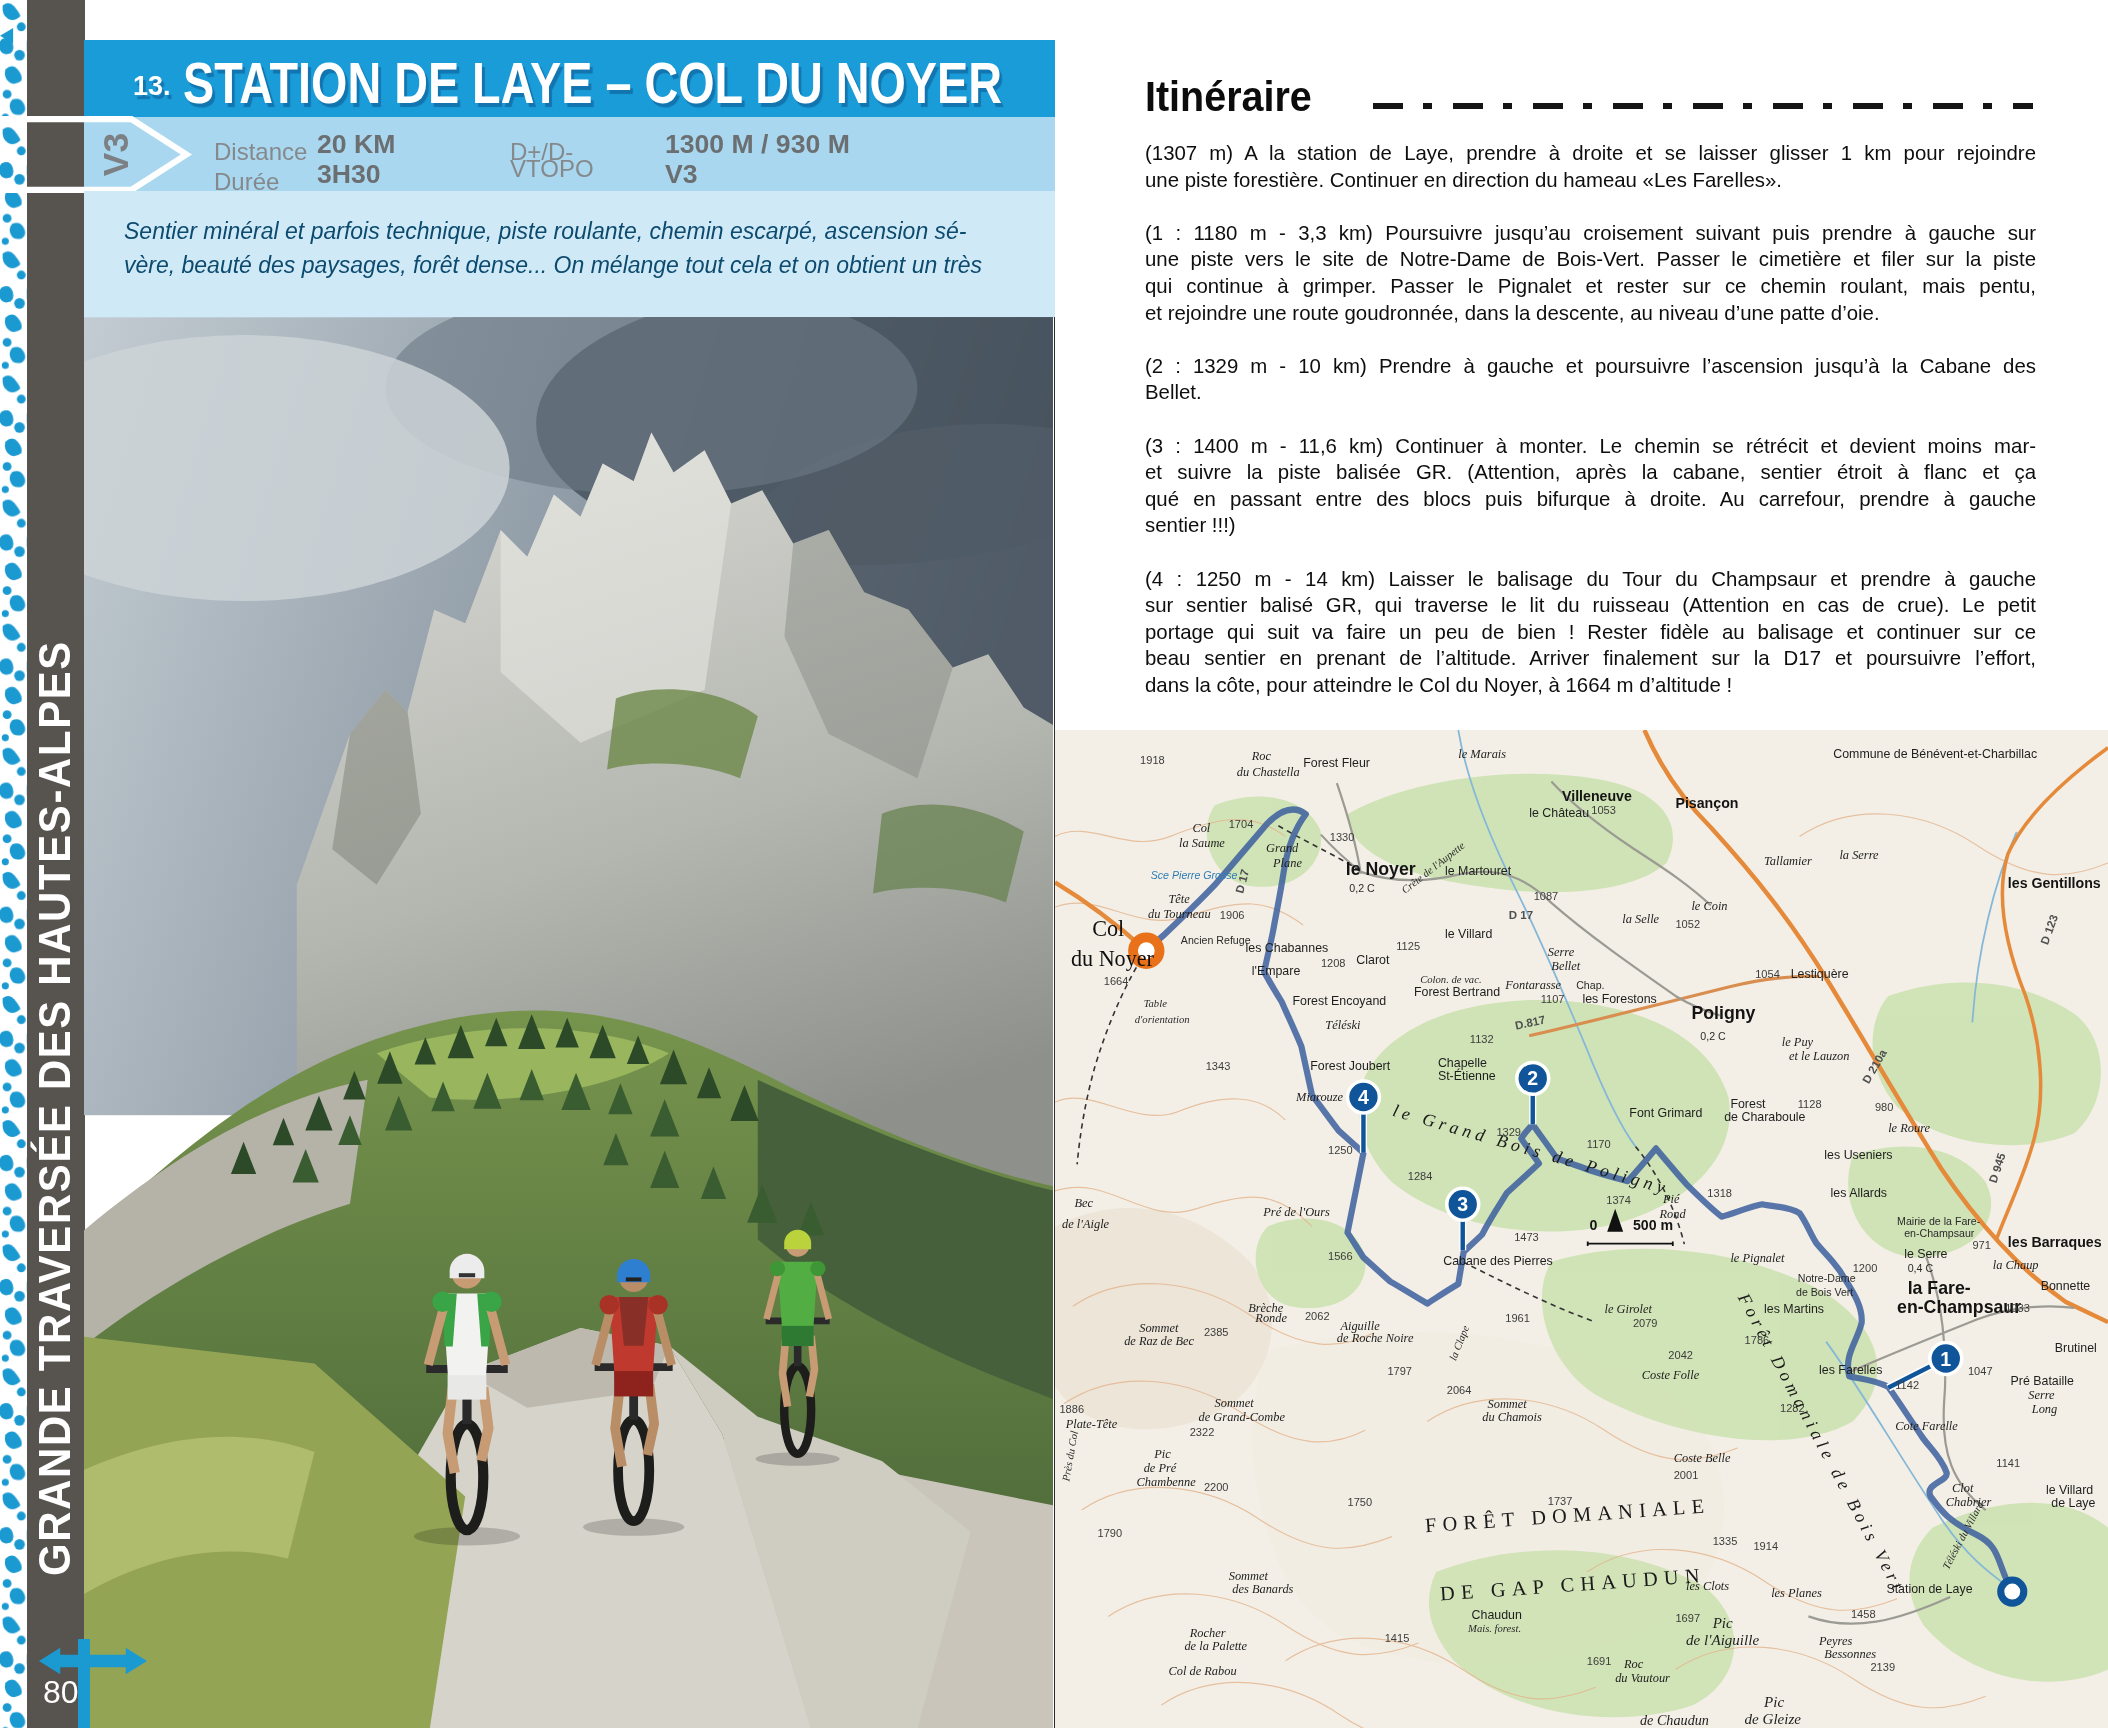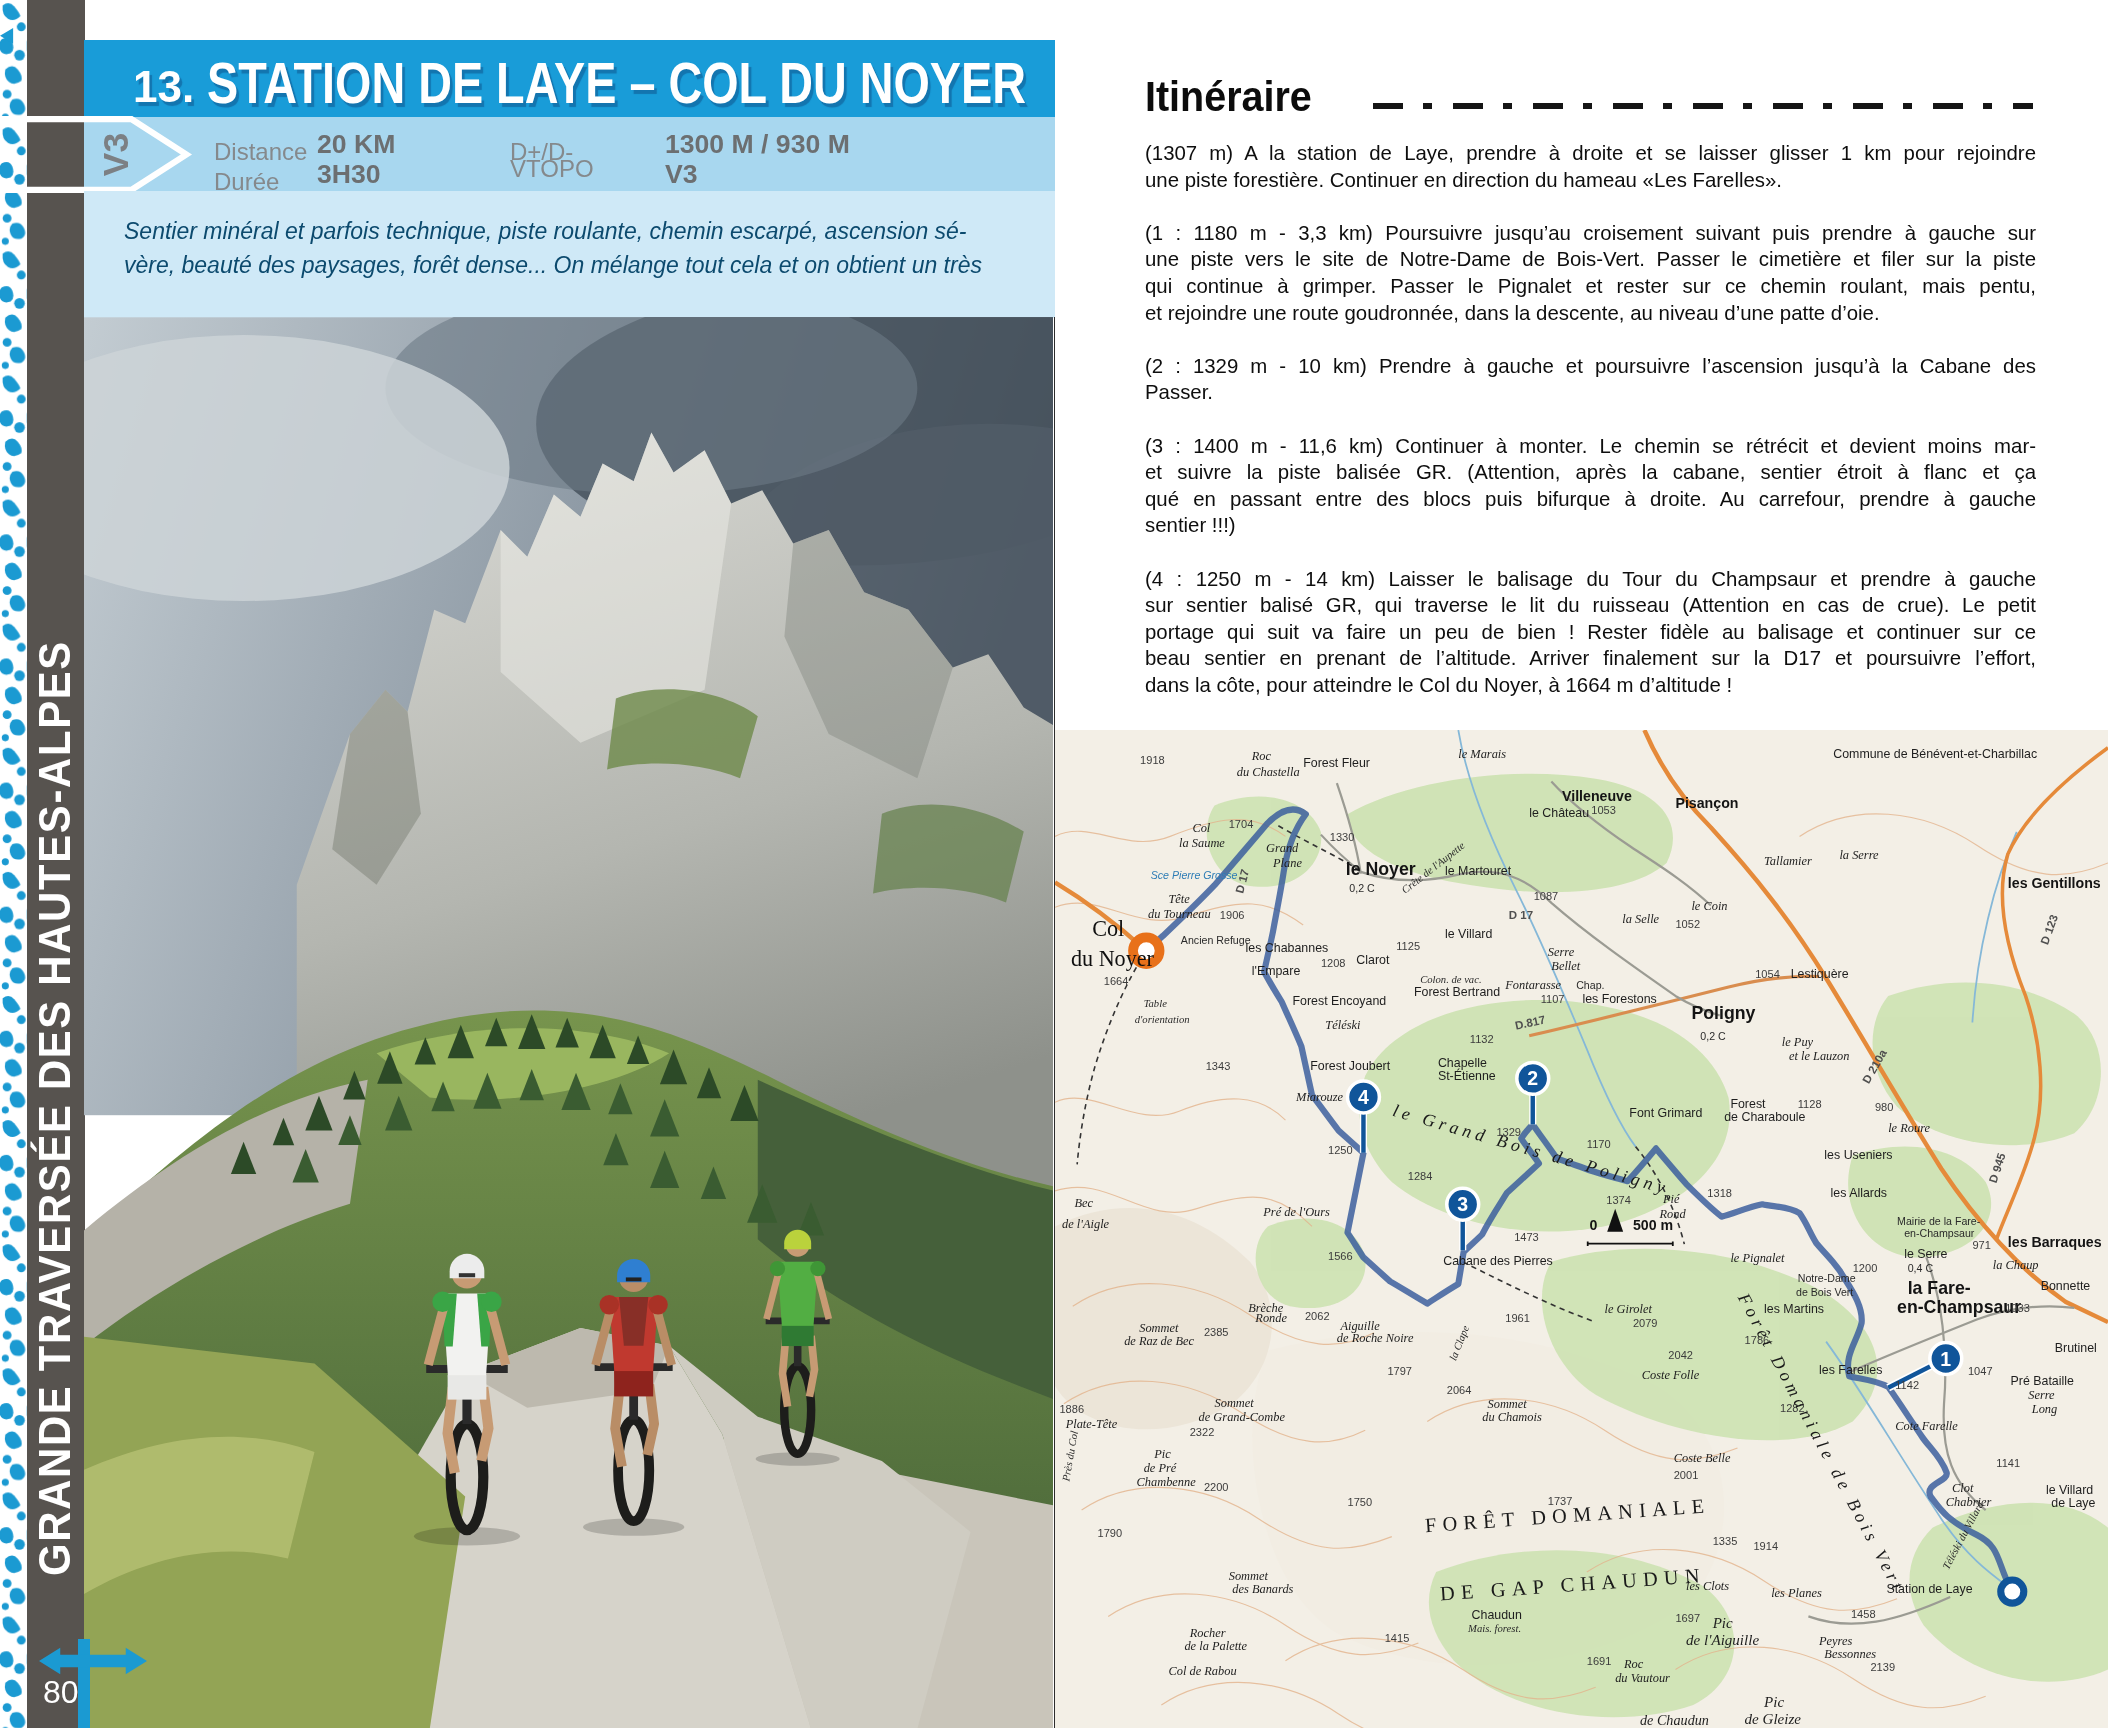--- a/index.html
+++ b/index.html
@@ -8,21 +8,21 @@
   .abs{position:absolute;}
   
   #camo{left:0;top:0;width:26.6px;height:1729px;}
   #sidebar{left:26.6px;top:0;width:58px;height:1729px;background:#57534f;}
   #sidebar-title{left:55px;top:1108px;transform:translate(-50%,-50%) rotate(-90deg) scaleX(.95);
     transform-origin:center;white-space:nowrap;color:#fff;font-weight:bold;font-size:44px;letter-spacing:1.8px;}
   #page-num{left:43px;top:1674px;color:#fff;font-size:32px;}
   #tiny-arrow{left:0;top:26.6px;}
   
   #band-title{left:84px;top:40px;width:971px;height:77px;background:#199cd8;display:flex;align-items:baseline;}
-  #band-title .num{margin-left:49px;font-size:44px;font-weight:bold;color:#fff;align-self:center;margin-top:16px;
+  #band-title .num{margin-left:49px;font-size:27px;font-weight:bold;color:#fff;align-self:center;margin-top:16px;
      text-shadow:2.7px 3.5px 0.9px rgba(15,92,148,.6);}
   #band-title .ttl{margin-left:12.4px;font-size:57px;font-weight:bold;color:#fff;align-self:center;margin-top:8.9px;
      display:inline-block;transform:scaleX(.82);transform-origin:left center;white-space:nowrap;
      text-shadow:3.5px 4.4px 0.9px rgba(15,92,148,.6);letter-spacing:0px;}
   #band-info{left:84px;top:117px;width:971px;height:74px;background:#a8d7ef;}
   #band-info .lbl{position:absolute;color:#85898c;font-size:24px;margin-top:7px;}
   #band-info .val{position:absolute;color:#6c6f71;font-size:26.6px;font-weight:bold;}
   #band-desc{left:84px;top:191px;width:971px;height:127px;background:#cfe9f7;color:#0c4a6e;
      font-style:italic;font-size:23px;line-height:34px;padding-top:23px;box-sizing:border-box;}
   #band-desc div{padding-left:40px;padding-right:26.6px;}
@@ -264,21 +264,21 @@
   <div id="itin-text" class="abs">
     <div class="pline">(1307 m) A la station de Laye, prendre à droite et se laisser glisser 1 km pour rejoindre</div>
     <div class="pline last">une piste forestière. Continuer en direction du hameau «Les Farelles».</div>
     <div class="pgap"></div>
     <div class="pline">(1 : 1180 m - 3,3 km) Poursuivre jusqu’au croisement suivant puis prendre à gauche sur</div>
     <div class="pline">une piste vers le site de Notre-Dame de Bois-Vert. Passer le cimetière et filer sur la piste</div>
     <div class="pline">qui continue à grimper. Passer le Pignalet et rester sur ce chemin roulant, mais pentu,</div>
     <div class="pline last">et rejoindre une route goudronnée, dans la descente, au niveau d’une patte d’oie.</div>
     <div class="pgap"></div>
     <div class="pline">(2 : 1329 m - 10 km) Prendre à gauche et poursuivre l’ascension jusqu’à la Cabane des</div>
-    <div class="pline last">Passer.</div>
+    <div class="pline last">Bellet.</div>
     <div class="pgap"></div>
     <div class="pline">(3 : 1400 m - 11,6 km) Continuer à monter. Le chemin se rétrécit et devient moins mar-</div>
     <div class="pline">et suivre la piste balisée GR. (Attention, après la cabane, sentier étroit à flanc et ça</div>
     <div class="pline">qué en passant entre des blocs puis bifurque à droite. Au carrefour, prendre à gauche</div>
     <div class="pline last">sentier !!!)</div>
     <div class="pgap"></div>
     <div class="pline">(4 : 1250 m - 14 km) Laisser le balisage du Tour du Champsaur et prendre à gauche</div>
     <div class="pline">sur sentier balisé GR, qui traverse le lit du ruisseau (Attention en cas de crue). Le petit</div>
     <div class="pline">portage qui suit va faire un peu de bien ! Rester fidèle au balisage et continuer sur ce</div>
     <div class="pline">beau sentier en prenant de l’altitude. Arriver finalement sur la D17 et poursuivre l’effort,</div>

